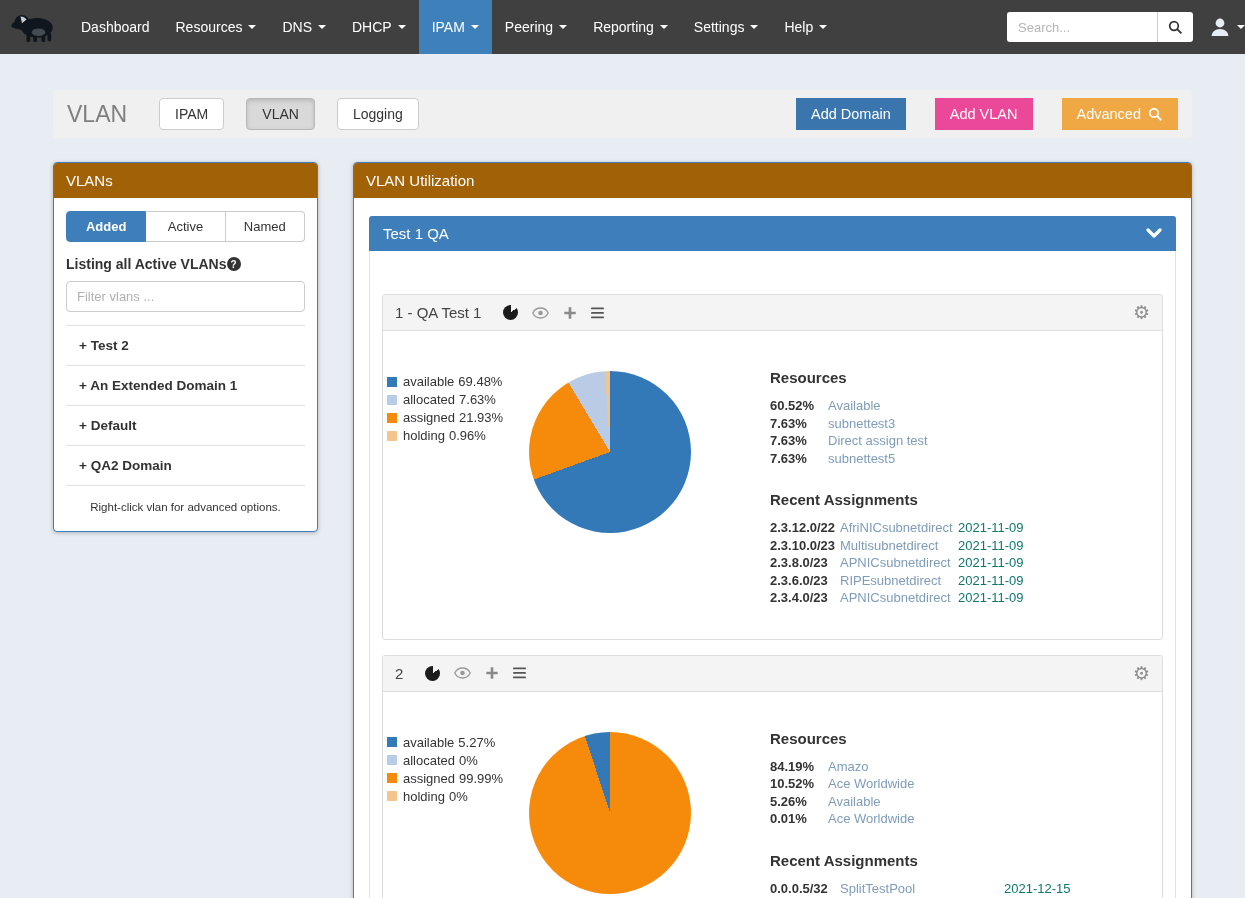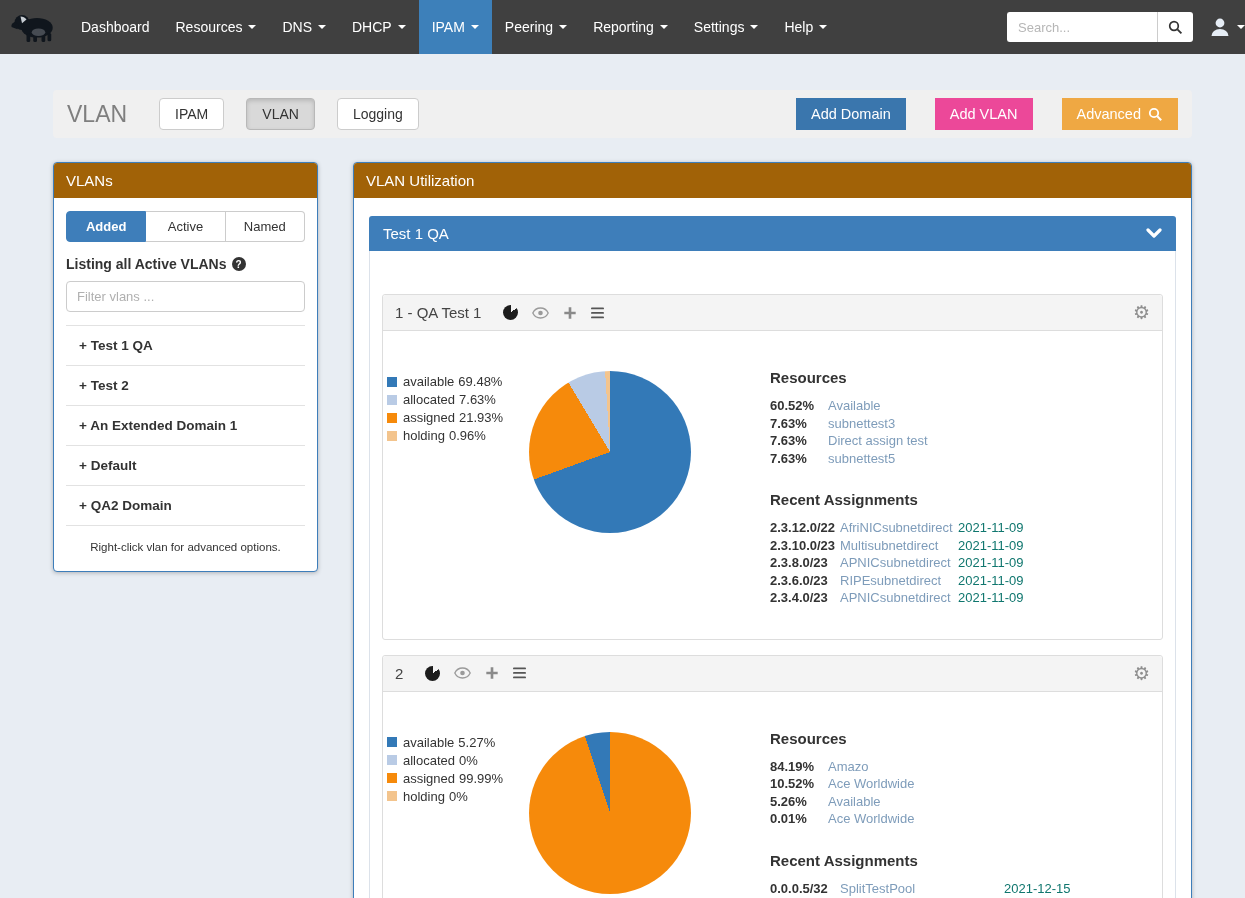--- a/index.html
+++ b/index.html
@@ -36,21 +36,21 @@
   .panel { background: #fff; border: 1px solid #3e7eba; border-radius: 4px; box-shadow: 0 1px 4px rgba(0,0,0,.25); }
   .panel-header { background: #a16207; color: #fff; font-size: 15px; padding: 9px 12px; border-radius: 3px 3px 0 0; }
   
   .sidebar { width: 265px; flex: none; }
   .sidebar-body { padding: 13px 12px 10px; }
   .seg-tabs { display: flex; }
   .seg-tab { flex: 1; text-align: center; font-size: 13px; padding: 7px 0; background: #fff; border: 1px solid #ccc; border-left: none; color: #333; cursor: pointer; }
   .seg-tab:first-child { border-left: 1px solid #ccc; border-radius: 4px 0 0 4px; }
   .seg-tab:last-child { border-radius: 0 4px 4px 0; }
   .seg-tab.active { background: #3e7eba; border-color: #3e7eba; color: #fff; font-weight: bold; }
-  .listing-label { font-size: 14px; font-weight: bold; margin: 14px 0 9px; display: flex; align-items: center; gap: 5px; }
+  .listing-label { font-size: 14px; font-weight: bold; margin: 14px 0 9px; display: flex; align-items: center; }
   .q-icon { width: 14px; height: 14px; border-radius: 50%; background: #333; color: #fff; font-size: 10px; font-weight: bold; display: inline-flex; align-items: center; justify-content: center; }
   .filter-input { width: 100%; border: 1px solid #ccc; border-radius: 4px; padding: 7px 10px; font-size: 13px; color: #333; outline: none; font-family: inherit; }
   .filter-input::placeholder { color: #b0b0b0; }
   .vlan-list { margin-top: 13px; border-top: 1px solid #e2e2e2; }
   .vlan-item { padding: 12px 13px; font-size: 13.5px; font-weight: bold; border-bottom: 1px solid #e2e2e2; cursor: pointer; }
   .sidebar-note { text-align: center; font-size: 11.5px; color: #333; margin: 15px 0 8px; }
   
   .main-panel { flex: 1; }
   .main-body { padding: 18px 15px 30px; }
   .domain-header { background: #3e7eba; border-radius: 3px 3px 0 0; color: #fff; font-size: 15px; padding: 9px 14px; display: flex; align-items: center; gap: 21px; }
@@ -191,21 +191,20 @@
           <div class="seg-tab active">Added</div>
           <div class="seg-tab">Active</div>
           <div class="seg-tab">Named</div>
         </div>
         <div class="listing-label">
           <span>Listing all Active VLANs</span>
           <span class="q-icon">?</span>
         </div>
         <input class="filter-input" type="text" placeholder="Filter vlans ..." style="">
         <div class="vlan-list">
-          <div class="vlan-item">+ Test 1 QA</div>
           <div class="vlan-item">+ Test 2</div>
           <div class="vlan-item">+ An Extended Domain 1</div>
           <div class="vlan-item">+ Default</div>
           <div class="vlan-item">+ QA2 Domain</div>
         </div>
         <div class="sidebar-note">Right-click vlan for advanced options.</div>
       </div>
     </div>
 
     <div class="panel main-panel">

